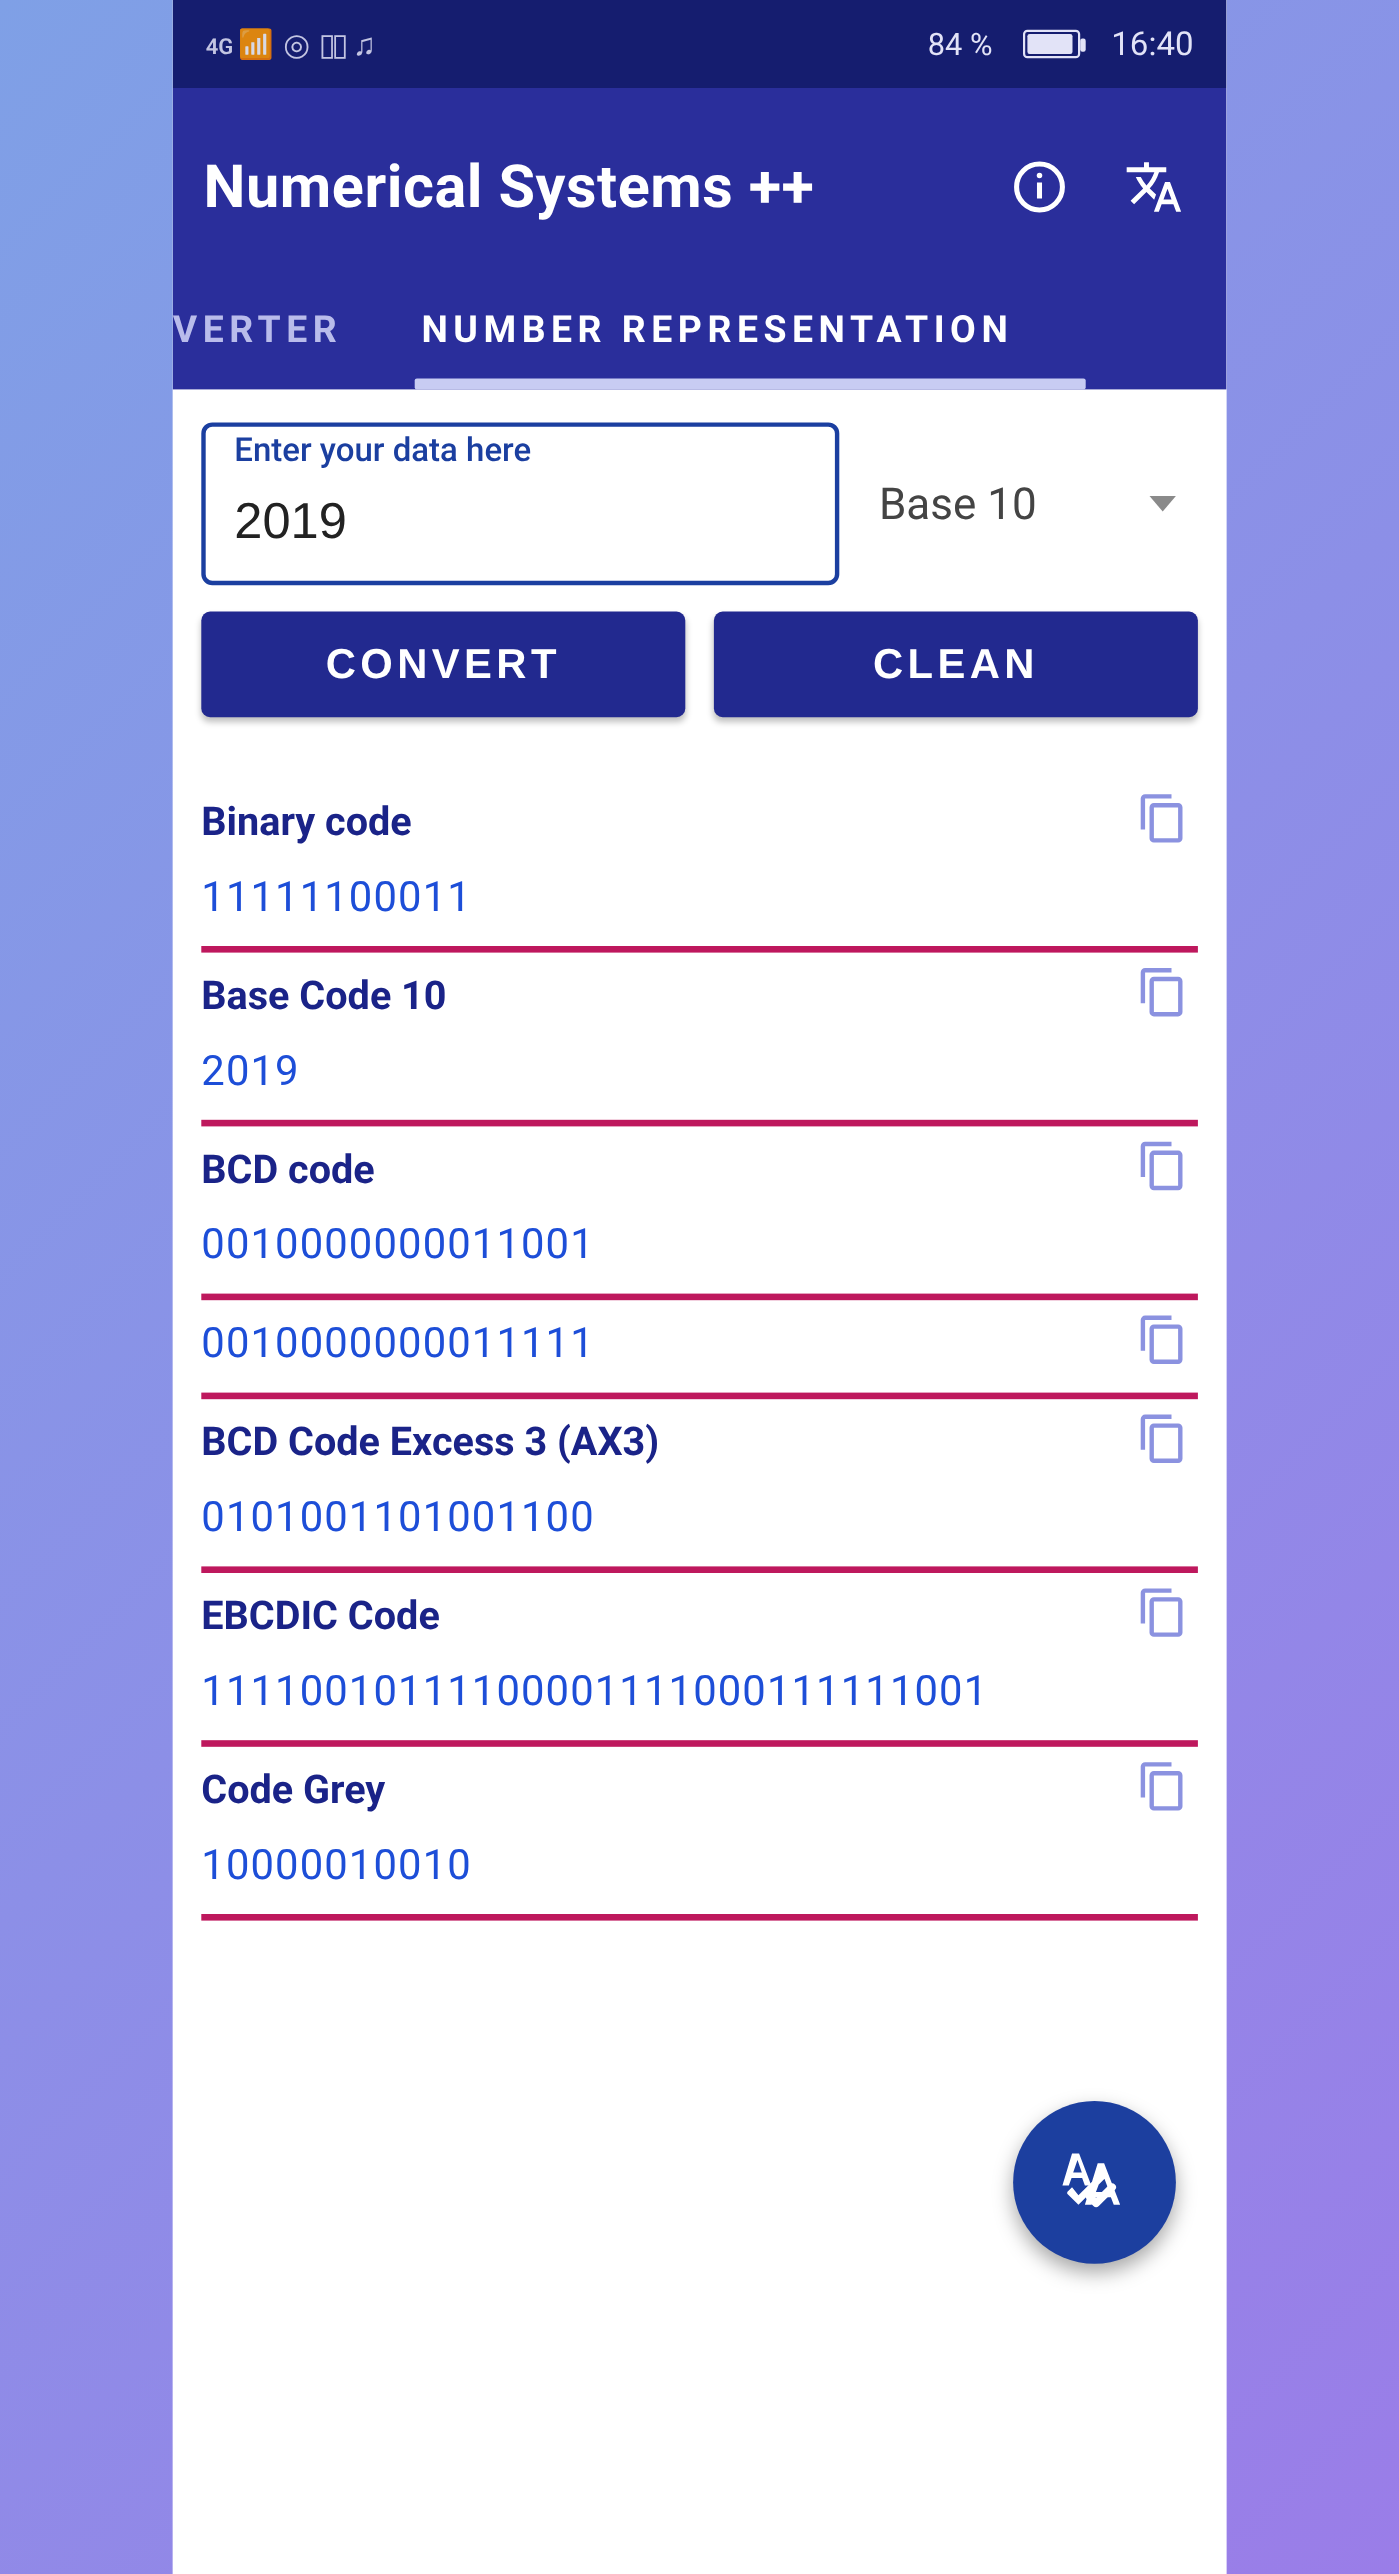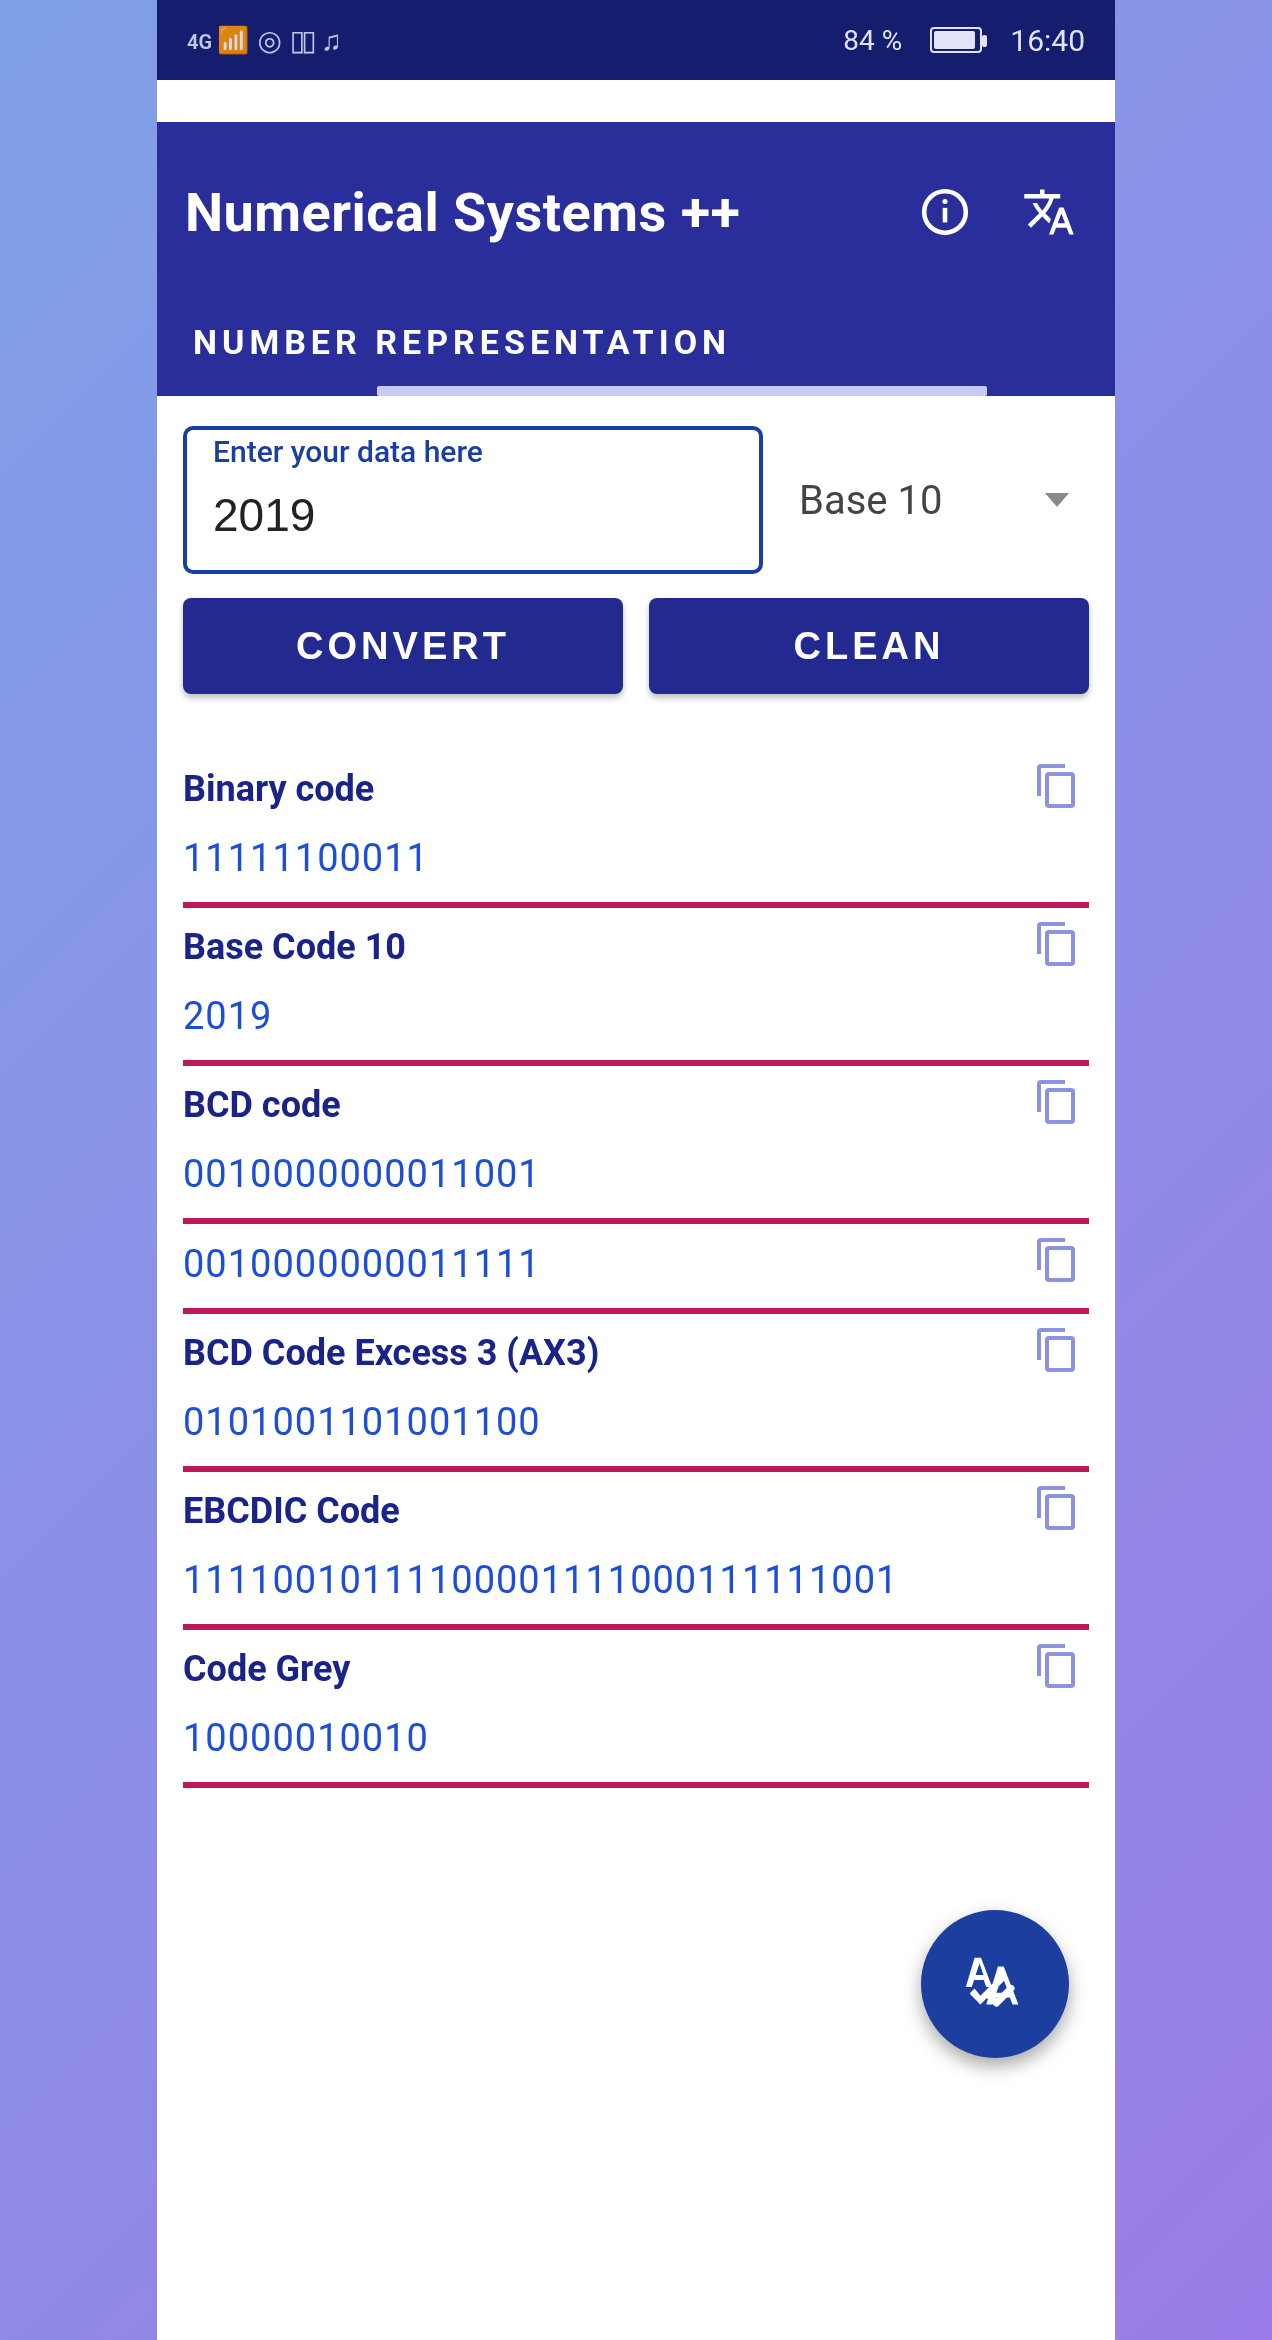--- a/index.html
+++ b/index.html
@@ -40,21 +40,20 @@
   .battery-icon::after{ content:""; position:absolute; right:-7px; top:6px; width:5px; height:12px; background:#e2e3f7; border-radius:2px;}
   .battery-icon .fill{ position:absolute; left:2px; top:2px; bottom:2px; width:84%; background:#e2e3f7; border-radius:2px;}
   .appbar {
     background: #2a2e9b;
     color: #ffffff;
     padding: 30px 28px 0 28px;
     display:flex;
     align-items:center;
     justify-content:space-between;
     height: 150px;
-    margin-top: 42px;
   }
   .appbar-title { font-size: 54px; font-weight: 700; letter-spacing: .5px; }
   .appbar-icons { display:flex; gap:48px; align-items:center; padding-right:10px;}
   .icon-btn { width:56px; height:56px; display:flex; align-items:center; justify-content:center; cursor:pointer;}
   .tabs {
     background: #2a2e9b;
     display:flex;
     align-items:flex-end;
     height: 124px;
     padding: 0;
@@ -201,20 +200,21 @@
       </div>
       <div class="icon-btn">
         <svg width="54" height="54" viewBox="0 0 24 24" fill="#fff">
           <path d="M12.87 15.07l-2.54-2.51.03-.03A17.52 17.52 0 0 0 14.07 6H17V4h-7V2H8v2H1v2h11.17C11.5 7.92 10.44 9.75 9 11.35 8.07 10.32 7.3 9.19 6.69 8h-2c.73 1.63 1.73 3.17 2.98 4.56l-5.09 5.02L4 19l5-5 3.11 3.11.76-2.04zM18.5 10h-2L12 22h2l1.12-3h4.75L21 22h2l-4.5-12zm-2.62 7l1.62-4.33L19.12 17h-3.24z"></path>
         </svg>
       </div>
     </div>
   </div>
 
   <div class="tabs">
+    <div class="tab inactive">VERTER</div>
     <div class="tab active">NUMBER REPRESENTATION</div>
     <div class="tab-indicator" style="left:220px; width:610px;"></div>
   </div>
 
   <div class="content">
     <div class="input-row">
       <div class="input-field">
         <div class="input-label">Enter your data here</div>
         <input class="input-outline" value="2019" style="">
       </div>

